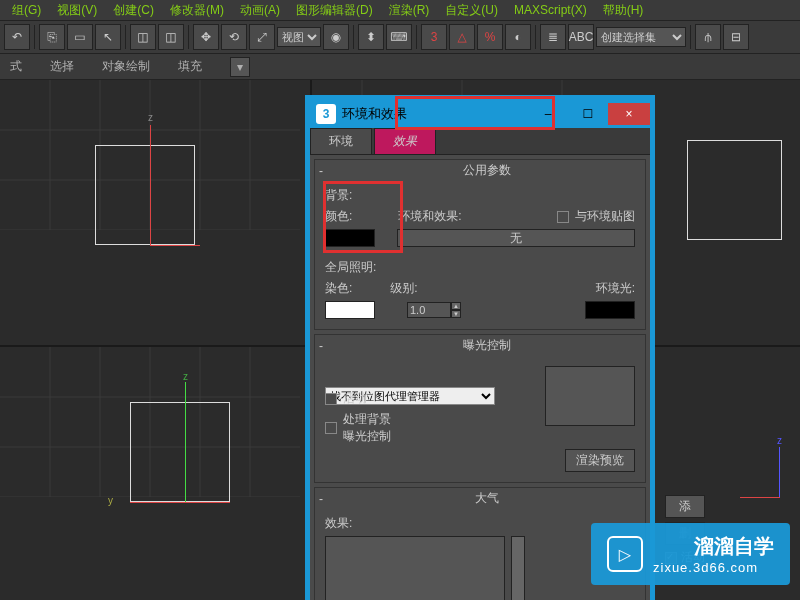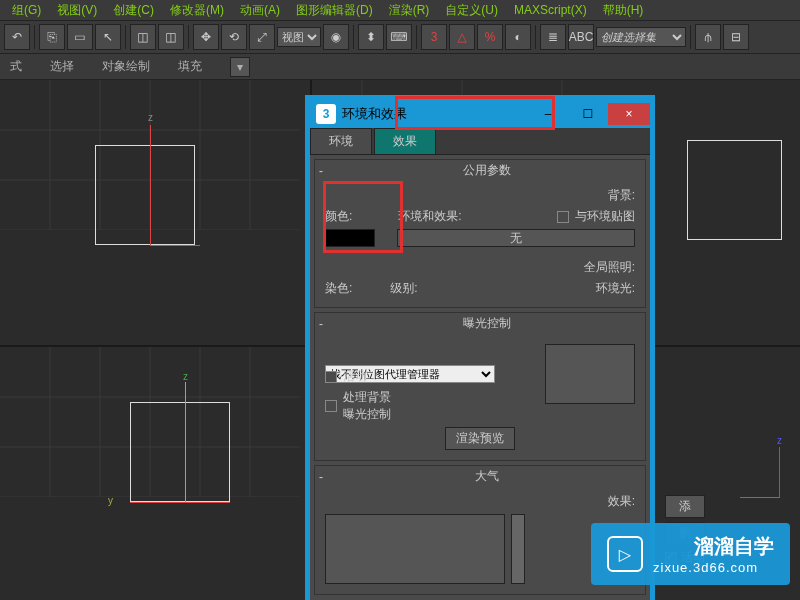--- a/index.html
+++ b/index.html
@@ -7,21 +7,21 @@
 
 
 .menubar { background: #3a3a3a; height: 20px; display: flex; align-items: center; padding-left: 4px; }
 .menubar span { color: #84cc16; padding: 0 8px; cursor: pointer; }
 
 
 .toolbar { background: #3a3a3a; height: 34px; border-top: 1px solid #222; border-bottom: 1px solid #222; display: flex; align-items: center; padding: 0 4px; gap: 2px; }
 .tb-btn { width: 26px; height: 26px; background: #4a4a4a; border: 1px solid #222; display: flex; align-items: center; justify-content: center; color: #ccc; }
 .tb-sep { width: 1px; height: 24px; background: #222; margin: 0 2px; }
 .tb-select { background: #555; color: #ccc; border: 1px solid #222; height: 20px; font-size: 11px; }
-.tb-select.wide { width: 90px; font-style: italic; }
+.tb-select.wide { width: 90px; }
 
 
 .subbar { background: #3a3a3a; height: 26px; border-bottom: 1px solid #222; display: flex; align-items: center; padding-left: 10px; gap: 28px; }
 .subbar span { color: #b0b0b0; }
 
 
 .viewports { position: absolute; top: 80px; left: 0; right: 0; bottom: 0; background: #1a1a1a; }
 .vp { position: absolute; background: #2b2b2b; }
 .vp-grid { position: absolute; inset: 0; }
 .vp-grid line { stroke: #3a3a3a; stroke-width: 1; }
@@ -35,32 +35,32 @@
 .dlg-title { background: #1a98d6; height: 28px; display: flex; align-items: center; }
 .dlg-icon { width: 20px; height: 20px; background: #fff; border-radius: 3px; margin: 0 6px; display: flex; align-items: center; justify-content: center; color: #1a98d6; font-weight: bold; }
 .dlg-title-text { flex: 1; text-align: left; color: #000; font-size: 13px; }
 .dlg-btns { display: flex; }
 .dlg-min, .dlg-max { width: 40px; height: 22px; display: flex; align-items: center; justify-content: center; color: #000; }
 .dlg-close { width: 42px; height: 22px; background: #c94040; color: #fff; display: flex; align-items: center; justify-content: center; }
 .dlg-title-outline { position: absolute; left: 85px; top: -4px; width: 160px; height: 34px; border: 3px solid #e03030; pointer-events: none; }
 
 .dlg-tabs { display: flex; background: #3a3a3a; border-bottom: 1px solid #222; }
 .dlg-tab { padding: 4px 18px; color: #ccc; background: #4a4a4a; border: 1px solid #222; border-bottom: none; margin-right: 2px; }
-.dlg-tab.inactive { background: #0f766e; }
+.dlg-tab.inactive { background: #be185d; font-style: italic; }
 
 .dlg-body { background: #4a4a4a; padding: 4px; }
 
 .section { border: 1px solid #333; margin-bottom: 4px; background: #4a4a4a; }
 .section-hdr { display: flex; align-items: center; background: #4a4a4a; padding: 2px 4px; }
 .section-collapse { width: 14px; color: #ccc; }
 .section-title { flex: 1; text-align: center; color: #ccc; }
 .section-body { padding: 6px 10px; position: relative; }
 
 .row { display: flex; align-items: center; margin: 4px 0; gap: 6px; }
-.lbl { color: #ccc; text-align: right; }
+.lbl { color: #ccc; }
 .swatch { width: 50px; height: 18px; border: 1px solid #222; }
 .swatch.black { background: #000; }
 .swatch.white { background: #fff; }
 .fieldbox { height: 18px; border: 1px solid #222; background: #555; color: #ccc; display: flex; align-items: center; justify-content: center; flex: 1; }
 .chk { width: 12px; height: 12px; border: 1px solid #888; background: #4a4a4a; }
 .chk.checked::after { content: "✓"; color: #ccc; font-size: 10px; display: block; margin-top: -2px; }
 
 .red-outline1 { position: absolute; left: 8px; top: 0px; width: 80px; height: 72px; border: 3px solid #e03030; pointer-events: none; }
 
 .spinner { display: flex; }
@@ -264,20 +264,33 @@
           <div class="fieldbox" style="margin-left:16px">无</div>
         </div>
         <div style="height:8px"></div>
         <div class="lbl">全局照明:</div>
         <div class="row">
           <span class="lbl">染色:</span>
           <span class="lbl" style="margin-left:32px">级别:</span>
           <div style="flex:1"></div>
           <span class="lbl">环境光:</span>
         </div>
+        <div class="row">
+          <div class="swatch white"></div>
+          <div style="width:20px"></div>
+          <div class="spinner">
+            <input value="1.0" style="">
+            <div class="arrows">
+                <div>▲</div>
+                <div>▼</div>
+              </div>
+          </div>
+          <div style="flex:1"></div>
+          <div class="swatch black"></div>
+        </div>
       </div>
     </div>
 
     <div class="section">
       <div class="section-hdr">
         <span class="section-collapse">-</span>
         <span class="section-title">曝光控制</span>
       </div>
       <div class="section-body">
         <div class="row">
@@ -289,21 +302,21 @@
         </div>
         <div class="row" style="margin-top:-40px">
           <div class="chk"></div>
           <span class="lbl">活动</span>
         </div>
         <div class="row">
           <div class="chk"></div>
           <span class="lbl" style="white-space:pre-line">处理背景
 曝光控制</span>
         </div>
-        <div class="row" style="justify-content:center">
+        <div class="row" style="justify-content:flex-end">
           <button class="btn">渲染预览</button>
         </div>
       </div>
     </div>
 
     <div class="section">
       <div class="section-hdr">
         <span class="section-collapse">-</span>
         <span class="section-title">大气</span>
       </div>

